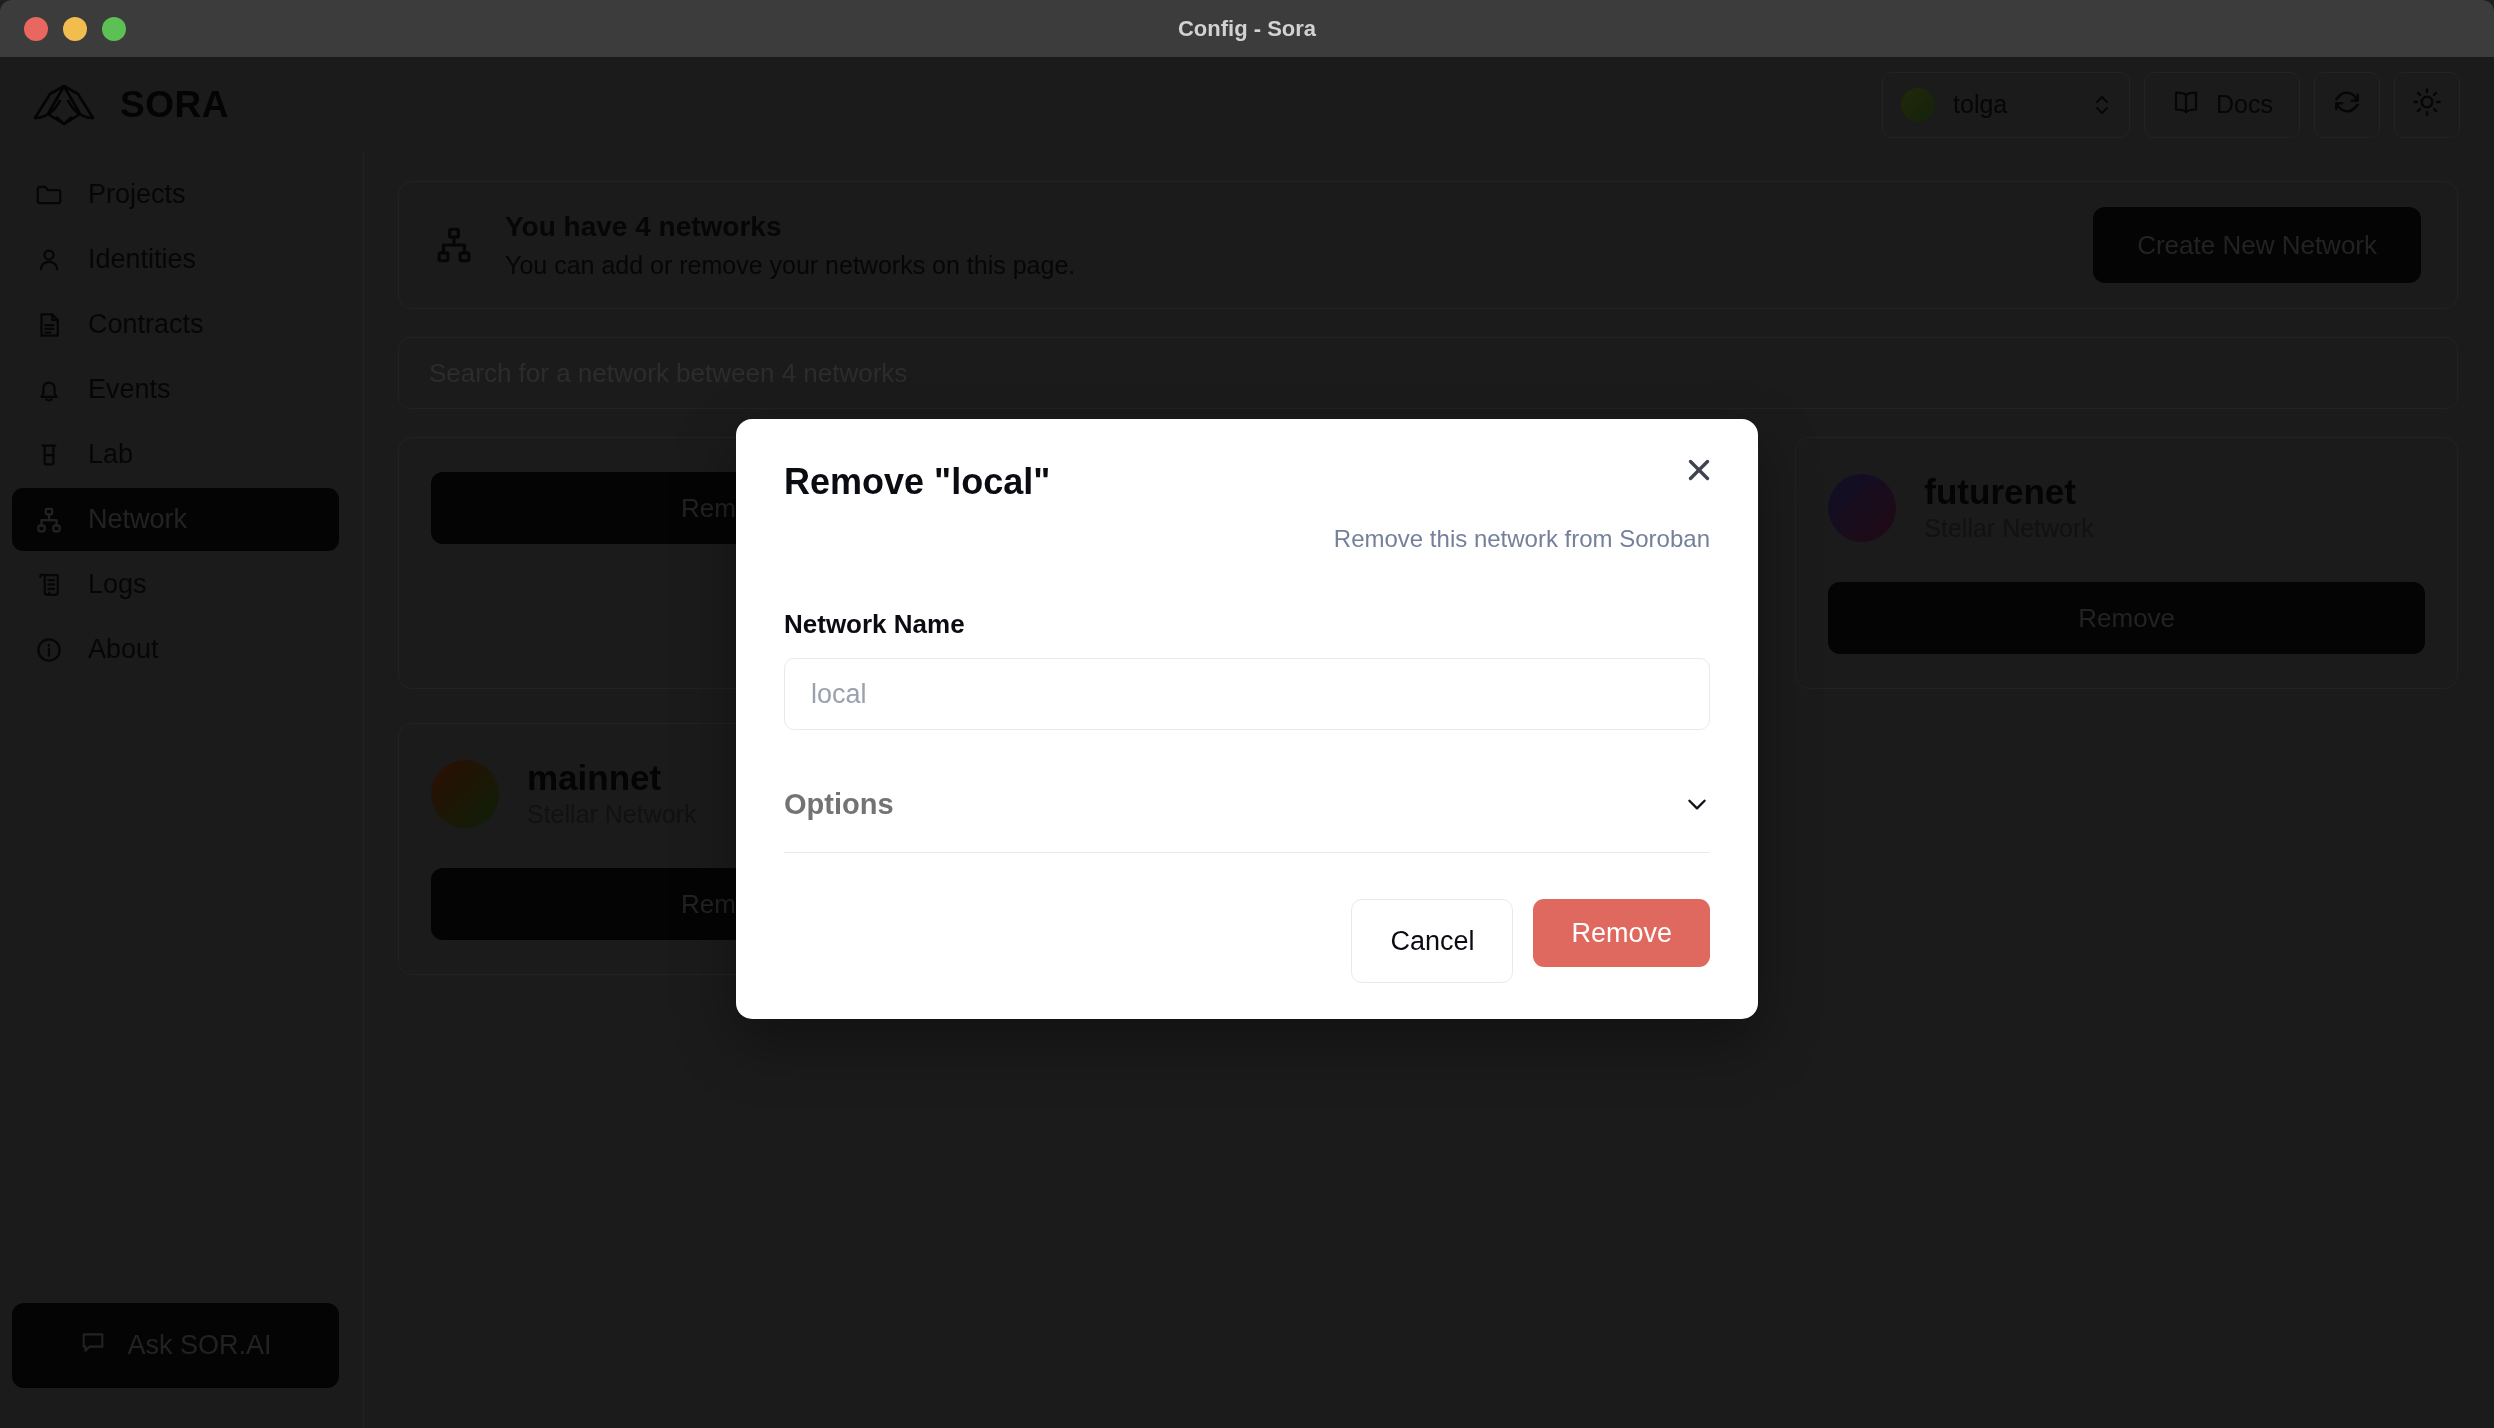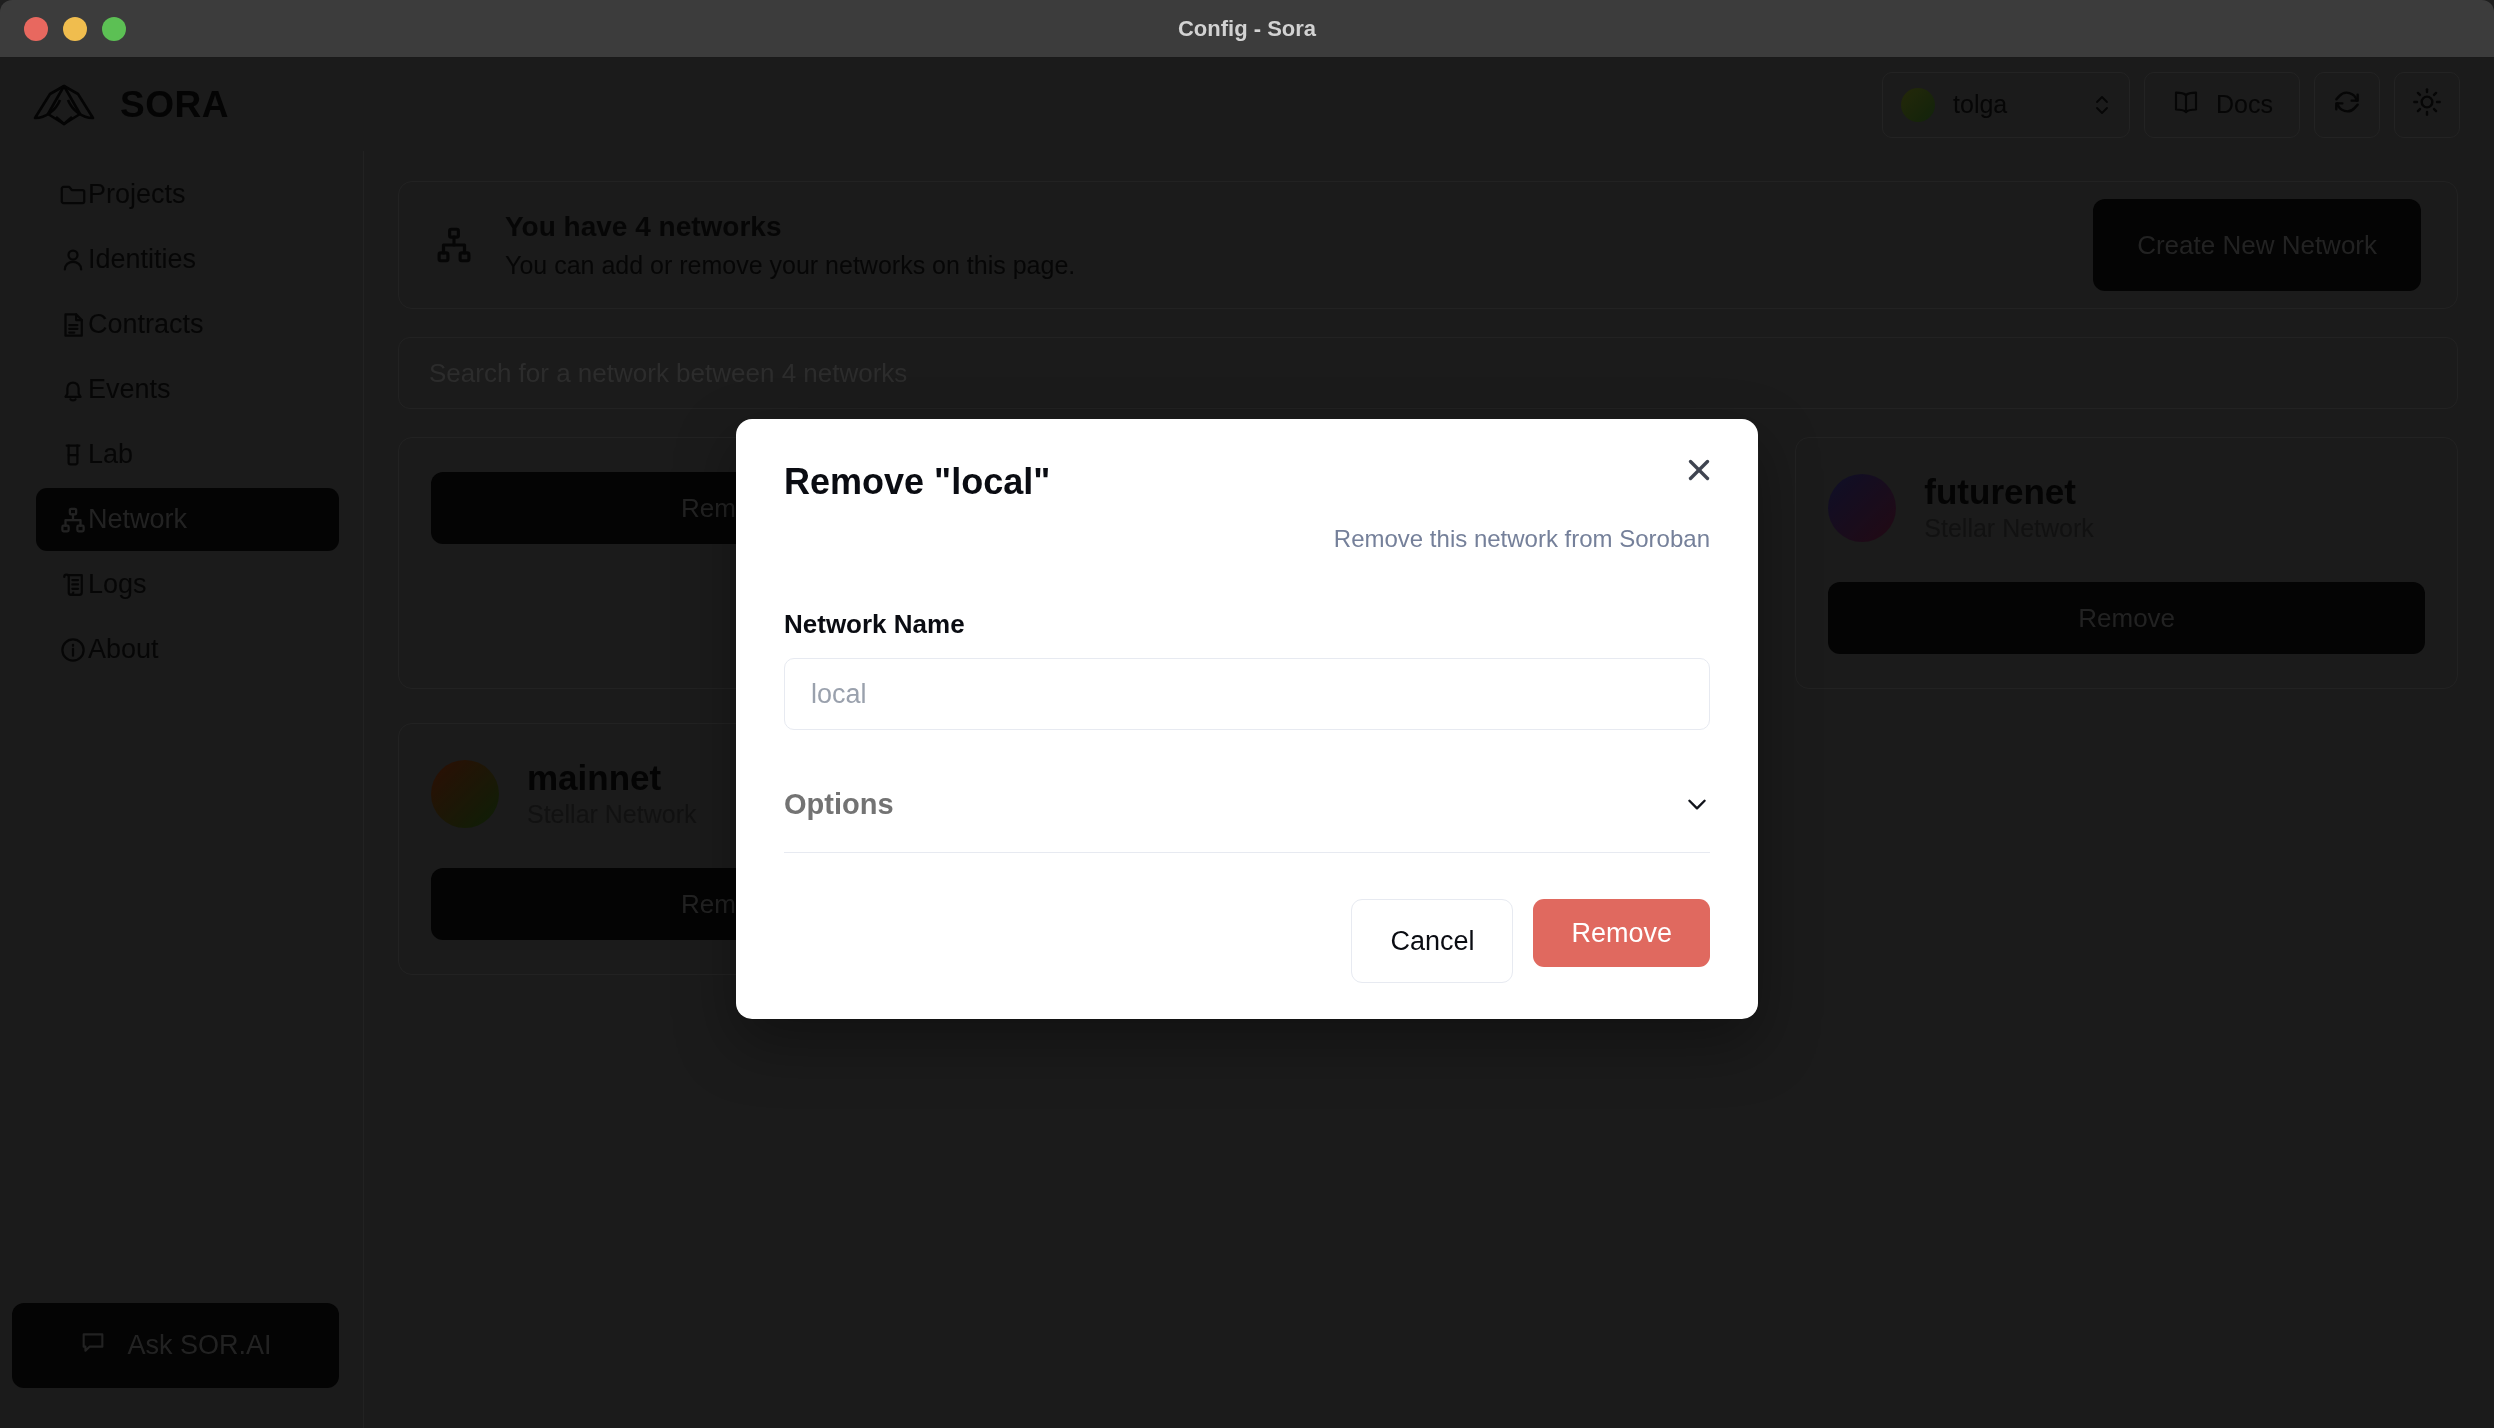--- a/index.html
+++ b/index.html
@@ -74,23 +74,23 @@
   
   .body { flex: 1 1 auto; display: flex; min-height: 0; }
   .sidebar {
     width: 364px; flex: 0 0 364px;
     border-right: 1px solid #3a3a3a;
     display: flex; flex-direction: column;
     padding: 12px 24px 0 12px;
   }
   .nav { display: flex; flex-direction: column; gap: 2px; }
   .nav-item {
-    height: 63px; display: flex; align-items: center; 
+    height: 63px; display: flex; align-items: center; gap: 24px;
     padding: 16px 22px; border-radius: 11px;
-    color: #0b0b0b; font-size: 27px; margin-left: 24px;
+    color: #0b0b0b; font-size: 27px;
   }
   .nav-item.active { background: #080808; color: #3a3a3a; }
   .nav-item.active .nav-ico svg { stroke: #3a3a3a; }
   .nav-ico { width: 30px; height: 30px; flex: 0 0 30px; display: block; }
   .nav-ico svg { width: 30px; height: 30px; display: block; stroke: #0b0b0b; fill: none; stroke-width: 1.8; }
   .sidebar-spacer { flex: 1 1 auto; }
   .ask-btn {
     height: 85px; margin: 0 0 40px 0;
     background: #070707; border-radius: 12px;
     display: flex; align-items: center; justify-content: center; gap: 20px;
@@ -110,21 +110,21 @@
     display: flex; align-items: center; gap: 30px;
     padding: 0 36px 0 34px;
   }
   .banner-ico { width: 42px; height: 42px; flex: 0 0 42px; }
   .banner-ico svg { width: 42px; height: 42px; stroke: #0b0b0b; fill: none; stroke-width: 1.8; }
   .banner-text { flex: 1 1 auto; display: flex; flex-direction: column; gap: 8px; }
   .banner-title { color: #0b0b0b; font-size: 28px; font-weight: bold; }
   .banner-sub { color: #0b0b0b; font-size: 25px; }
   .create-btn {
     background: #070707; border-radius: 12px;
-    height: 92px; padding: 12px 44px;
+    height: 76px; padding: 12px 44px;
     display: flex; align-items: center; justify-content: center;
     color: #3a3a3a; font-size: 26px;
   }
   .search-bar {
     height: 72px; flex: 0 0 72px;
     border: 1px solid #3a3a3a; border-radius: 12px;
     display: flex; align-items: center; padding: 0 30px;
     color: #4a4a4a; font-size: 26px;
   }
   .cards {

